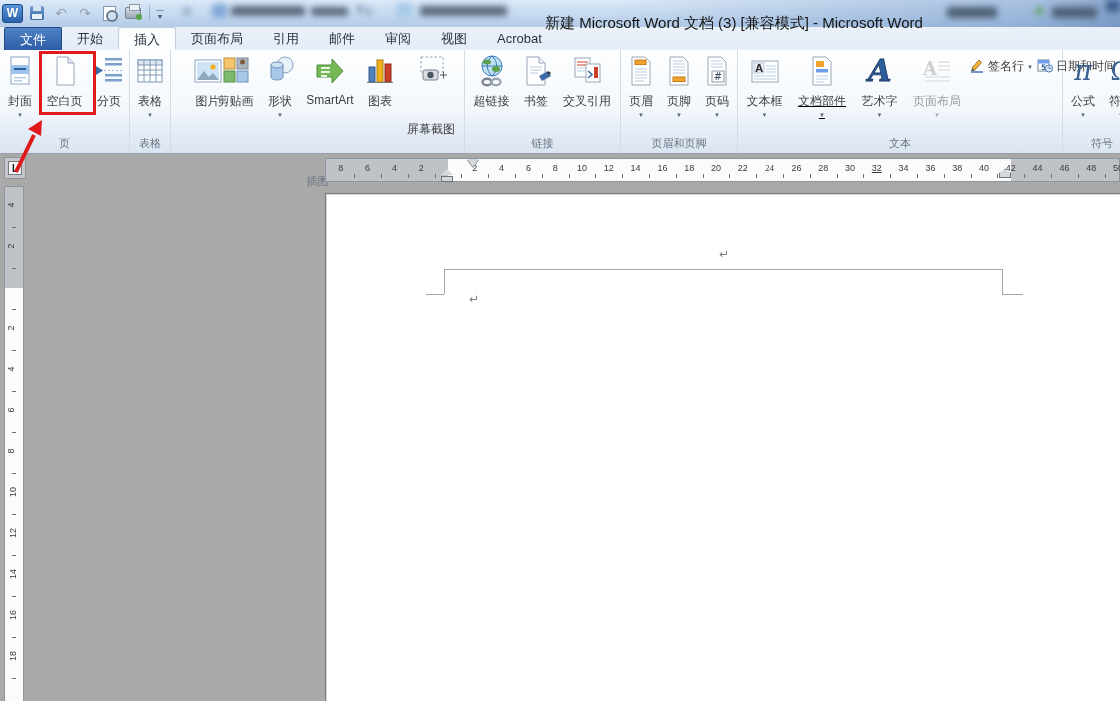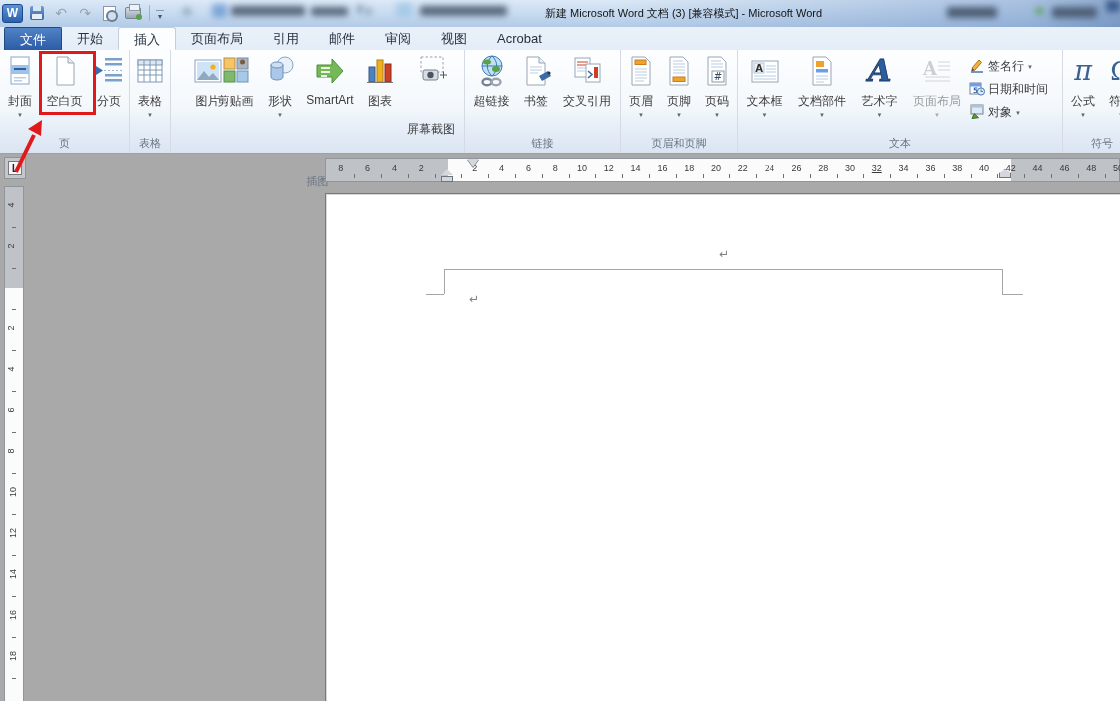--- a/index.html
+++ b/index.html
@@ -21,21 +21,21 @@
   .floppy::after { content:""; position:absolute; left:2px; bottom:1px; width:10px; height:5px; background:#e8eef7; }
   .gray-glyph { color:#97a2ae; font-size:14px; }
   .preview-ic { width:13px; height:15px; background:#fff; border:1px solid #8796a8; position:relative; }
   .preview-ic::after { content:""; position:absolute; right:-3px; bottom:-2px; width:8px; height:8px;
     border:2px solid #6b7c92; border-radius:50%; background:#cfe0f0; }
   .print-ic { width:16px; height:12px; background:linear-gradient(180deg,#d7dde4,#9aa6b4); border:1px solid #76markdown8392; border:1px solid #768392; border-radius:2px; position:relative; }
   .print-ic::before { content:""; position:absolute; left:3px; top:-4px; width:9px; height:5px; background:#eef2f6; border:1px solid #8b98a6; }
   .print-ic::after { content:""; position:absolute; right:-2px; bottom:-2px; width:6px; height:6px; border-radius:50%; background:#59a24a; }
   .qsep { width:1px; height:16px; background:#9fb2c8; margin:0 2px; }
   .qdd { font-size:8px; color:#44526a; line-height:7px; text-align:center; }
-  .title-text { position:absolute; left:545px; top:6px; font-size:11px; color:#141414; white-space:nowrap; z-index:3; }
+  .title-text { position:absolute; left:545px; top:14px; font-size:15px; color:#141414; white-space:nowrap; z-index:3; }
   .blur { position:absolute; filter:blur(3px); border-radius:2px; z-index:2; }
 
   
   .tabrow { position:absolute; left:0; top:27px; width:1120px; height:23px;
     background:linear-gradient(180deg,#eaf1f9,#e4edf8); display:flex; align-items:flex-end; padding-left:4px; z-index:2;}
   .tab { height:23px; line-height:23px; padding:0 15px; font-size:13px; color:#26323f; cursor:default; }
   .tab.file { background:linear-gradient(180deg,#4f82c6,#2c5ca6); color:#fff; border:1px solid #24497e;
     border-bottom:none; border-radius:2px 2px 0 0; }
   .tab.active { background:#fbfdfe; border:1px solid #c3cedc; border-bottom:1px solid #fbfdfe;
     border-radius:3px 3px 0 0; }
@@ -44,21 +44,21 @@
   .ribbon { position:absolute; left:0; top:50px; width:1120px; height:104px;
     background:linear-gradient(180deg,#fdfeff 0%,#f4f8fc 55%,#e4ecf6 80%,#dbe5f2 100%);
     border-bottom:1px solid #9aa1ab; display:flex; }
   .rgroup { height:100%; display:flex; flex-direction:column; border-right:1px solid #d5dbe3; padding:1px 1px 0 1px; }
   .rbuttons { flex:1; display:flex; align-items:flex-start; }
   .rlabel { height:17px; text-align:center; font-size:11px; color:#697484; line-height:15px; }
   .bigbtn { display:flex; flex-direction:column; align-items:center; padding-top:3px; }
   .bigbtn .blabel { font-size:12px; color:#3c3c3c; white-space:nowrap; margin-top:1px; }
   .bigbtn .barrow { font-size:6px; color:#5c6775; margin-top:2px; line-height:6px; }
   .bigbtn.disabled { filter:grayscale(1); opacity:.5; }
-  .smallcol { display:flex; flex-direction:column; justify-content:flex-start; padding-top:6px; gap:4px; }
+  .smallcol { display:flex; flex-direction:row; justify-content:flex-start; padding-top:6px; gap:4px; }
   .smallbtn { display:flex; align-items:center; gap:3px; font-size:12px; color:#3c3c3c; white-space:nowrap; }
   .smallbtn .barrow { font-size:6px; color:#5c6775; }
 
   
   .tabselector { position:absolute; left:4px; top:157px; width:22px; height:22px; background:#c3c6cb;
     border:1px solid #909499; display:flex; align-items:center; justify-content:center; }
   .tabselector .inner { width:14px; height:14px; background:#f6f6f6; border:1px solid #777b80;
     font-size:10px; font-weight:bold; color:#222; text-align:center; line-height:13px; }
   .hruler { position:absolute; left:325px; top:158px; width:795px; height:24px; background:#bfc3c8;
     border:1px solid #8f959c; }
@@ -328,21 +328,21 @@
           <div class="bigbtn" style="width: 51px;">
             <div><svg width="34" height="34" viewBox="0 0 34 34">
                 <rect x="4" y="7" width="26" height="21" fill="#fff" stroke="#98a5b5"></rect>
                 <rect x="6" y="9" width="10" height="10" fill="#eef3f9" stroke="#b5c6da"></rect>
                 <text x="11" y="17.5" font-size="10" font-weight="bold" fill="#333" text-anchor="middle" font-family="DejaVu Sans">A</text>
                 <path d="M18 12 h10 M18 15 h10 M18 18 h10 M6 22 h22 M6 25 h22" stroke="#b9cde4"></path>
               </svg></div>
             <div class="blabel">文本框</div>
             <div class="barrow">▼</div>
           </div>
-          <div class="bigbtn" style="width: 64px;">
+          <div class="bigbtn" style="width: 64px; text-decoration: underline;">
             <div><svg width="34" height="34" viewBox="0 0 34 34">
                 <path d="M8 3 h13 l5 5 v23 h-18 z" fill="#fff" stroke="#98a5b5"></path>
                 <rect x="11" y="7" width="8" height="6" fill="#f0a22e"></rect>
                 <rect x="11" y="15" width="12" height="3.5" fill="#6d9eeb"></rect>
                 <path d="M11 22 h12 M11 25 h12 M11 28 h8" stroke="#b9cde4"></path>
               </svg></div>
             <div class="blabel">文档部件</div>
             <div class="barrow">▼</div>
           </div>
           <div class="bigbtn" style="width: 51px;">

